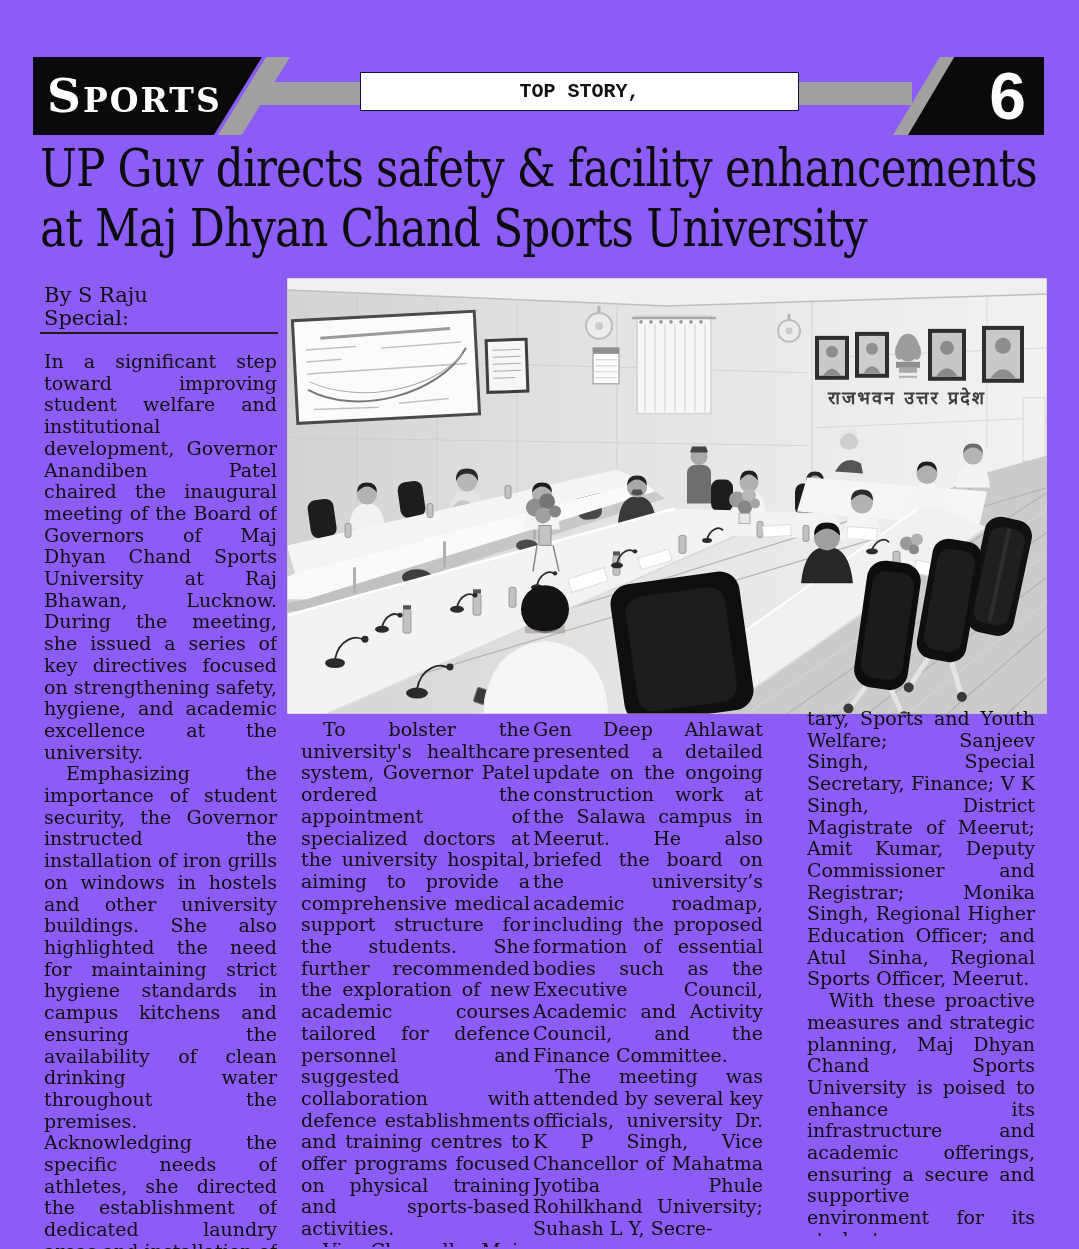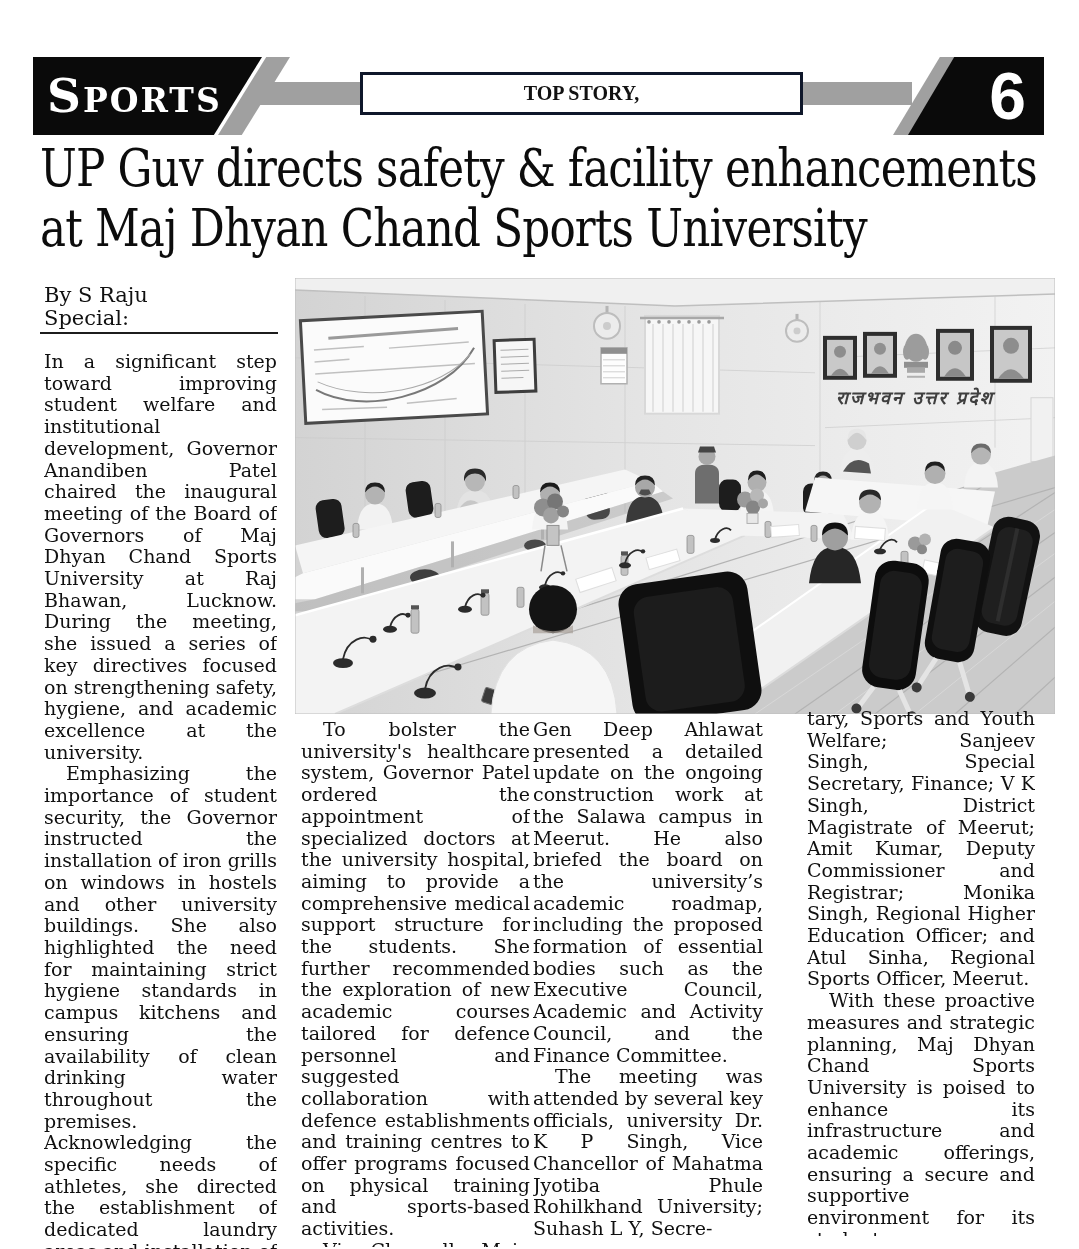--- a/index.html
+++ b/index.html
@@ -1,51 +1,51 @@
 <!DOCTYPE html>
 <html><head>
 <meta charset="utf-8">
 <style>
   html,body{margin:0;padding:0;background:#e8e8e8;}
-  .page{position:relative;width:1079px;height:1249px;background:#ffffff;overflow:hidden;
+  .page{position:relative;width:1079px;height:1249px;background:#8b5cf6;overflow:hidden;
         font-family:"DejaVu Serif", serif;color:#101010;}
   
   .mh-band{position:absolute;left:260px;top:82px;width:652px;height:23px;background:#a0a0a0;}
   .mh-stripe-l{position:absolute;left:218px;top:57px;width:72px;height:78px;background:#a0a0a0;
         clip-path:polygon(67% 0,100% 0,33% 100%,0 100%);}
   .mh-stripe-r{position:absolute;left:893px;top:57px;width:71px;height:78px;background:#a0a0a0;
         clip-path:polygon(66% 0,100% 0,34% 100%,0 100%);}
   .mh-black{position:absolute;left:33px;top:57px;width:229px;height:78px;background:#0a0a0a;
         clip-path:polygon(0 0,100% 0,79% 100%,0 100%);}
   .mh-black .label{position:absolute;left:14px;top:4px;color:#fff;font-family:"DejaVu Serif",serif;
         font-variant:small-caps;font-weight:bold;font-size:47px;letter-spacing:2px;line-height:70px;}
   .mh-page{position:absolute;left:908px;top:57px;width:136px;height:78px;background:#0a0a0a;
         clip-path:polygon(34% 0,100% 0,100% 100%,0 100%);}
   .mh-page .num{position:absolute;right:18px;top:2px;color:#fff;font-family:"Liberation Sans",sans-serif;
         font-weight:bold;font-size:66px;line-height:74px;}
   .topstory{position:absolute;left:360px;top:72px;width:437px;height:37px;background:#fff;
-        border:3px solid #0f172a;display:flex;align-items:center;justify-content:center;
-        font-family:Liberation Serif, serif;font-size:20px;white-space:nowrap;}
+        border:1px solid #0f172a;display:flex;align-items:center;justify-content:center;
+        font-family:Liberation Mono, monospace;font-size:20px;white-space:nowrap;}
   .topstory .lbl{font-weight:bold;color:#111;}
   .topstory .date{color:#3c3c3c;font-variant:small-caps;margin-left:7px;}
   
   .headline{position:absolute;left:40px;top:138px;width:1210px;font-size:52px;line-height:60px;
         color:#0c0c0c;transform:scaleX(0.84);transform-origin:left top;letter-spacing:-1px;}
   
   .byline{position:absolute;left:44px;top:284px;width:233px;text-align:left;font-size:21px;line-height:23px;}
   .byline-rule{position:absolute;left:40px;top:332px;width:238px;border-top:2px solid #1c1c1c;}
   .col{position:absolute;font-size:19px;line-height:21.7px;text-align:justify;overflow:hidden;}
   .col p{margin:0;}
   .col p.ind{text-indent:22px;}
   .col1{left:44px;top:338px;width:233px;height:908px;margin-top:13px;}
   .col2{left:301px;top:719px;width:229px;height:528px;}
   .col3{left:533px;top:719px;width:230px;height:528px;}
   .col4{left:807px;top:708px;width:228px;height:528px;}
   
-  .photo{position:absolute;left:295px;top:278px;width:760px;height:436px;overflow:hidden;font-style:italic;}
+  .photo{position:absolute;left:287px;top:278px;width:760px;height:436px;overflow:hidden;}
   .photo svg{display:block;}
 </style>
 </head>
 <body>
 
 <div class="page">
 
   <div class="mh-band"></div>
   <div class="mh-stripe-l"></div>
   <div class="mh-stripe-r"></div>

